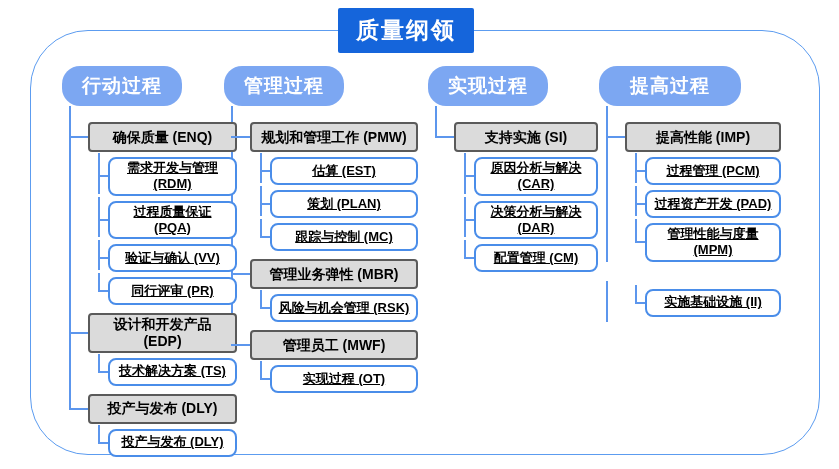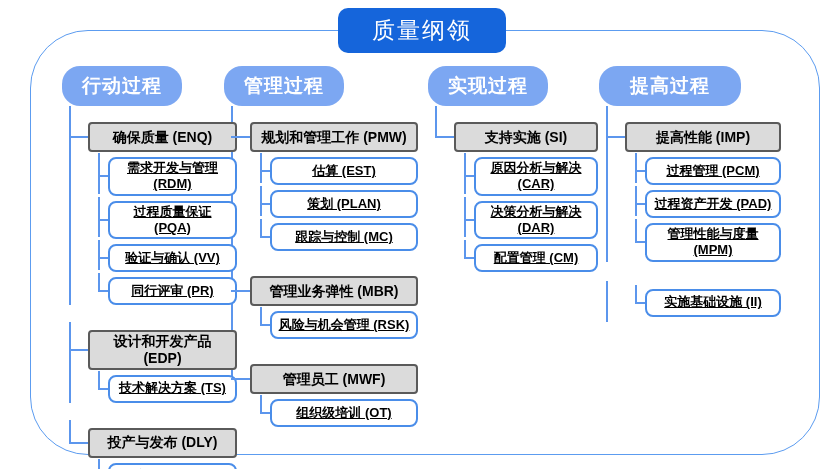--- a/index.html
+++ b/index.html
@@ -11,44 +11,44 @@
 
   
   .frame{
     position:absolute;left:30px;top:30px;width:788px;height:423px;
     border:1.5px solid var(--frame-border,#5c9cf0);
     border-radius:58px;background:transparent;
   }
 
   
   .title{
-    position:absolute;left:338px;top:8px;width:168px;height:45px;z-index:3;
-    background:var(--title-bg,#1565db);color:#fff;border-radius:10px;
+    position:absolute;left:338px;top:8px;width:136px;height:45px;z-index:3;
+    background:var(--title-bg,#1565db);color:#fff;border-radius:2px;
     display:flex;align-items:center;justify-content:center;
-    font-size:23px;font-weight:normal;letter-spacing:2px;
+    font-size:23px;font-weight:bold;letter-spacing:2px;
   }
 
   .col{position:absolute;top:66px;}
   .col-0{left:62px;width:175px;}
   .col-1{left:224px;width:194px;}
   .col-2{left:428px;width:170px;}
   .col-3{left:599px;width:182px;}
 
   .header{
     width:120px;height:40px;border-radius:18px;
     background:var(--header-bg,#7ca7f2);color:#fff;
     display:flex;align-items:center;justify-content:center;
     font-size:19px;font-weight:bold;letter-spacing:1px;
     margin-bottom:16px;
   }
   .col-3 .header{width:142px;}
 
   .groups{margin-left:26px;}
   .group{position:relative;}
-  .group + .group{margin-top:25px;}
+  .group + .group{margin-top:8px;}
   .col-3 .group + .group{margin-top:27px;}
 
   
   .group::after{
     content:"";position:absolute;left:-19px;top:-8px;bottom:0;width:0;
     border-left:2px solid var(--line,#5c96ed);
   }
   .group:first-child::after{top:-16px;}
   .group:last-child::after{bottom:auto;height:22px;}
   .group:first-child:last-child::after{height:30px;}
@@ -134,21 +134,21 @@
           </div>
           <div class="group">
             <div class="l2">管理业务弹性 (MBR)</div>
             <div class="children">
               <div class="l3">风险与机会管理 (RSK)</div>
             </div>
           </div>
           <div class="group">
             <div class="l2">管理员工 (MWF)</div>
             <div class="children">
-              <div class="l3">组织级培训 (OT)</div>
+              <div class="l3">实现过程 (OT)</div>
             </div>
           </div>
         </div>
       </div>
       <div class="col col-2">
         <div class="header">实现过程</div>
         <div class="groups">
           <div class="group">
             <div class="l2">支持实施 (SI)</div>
             <div class="children">

